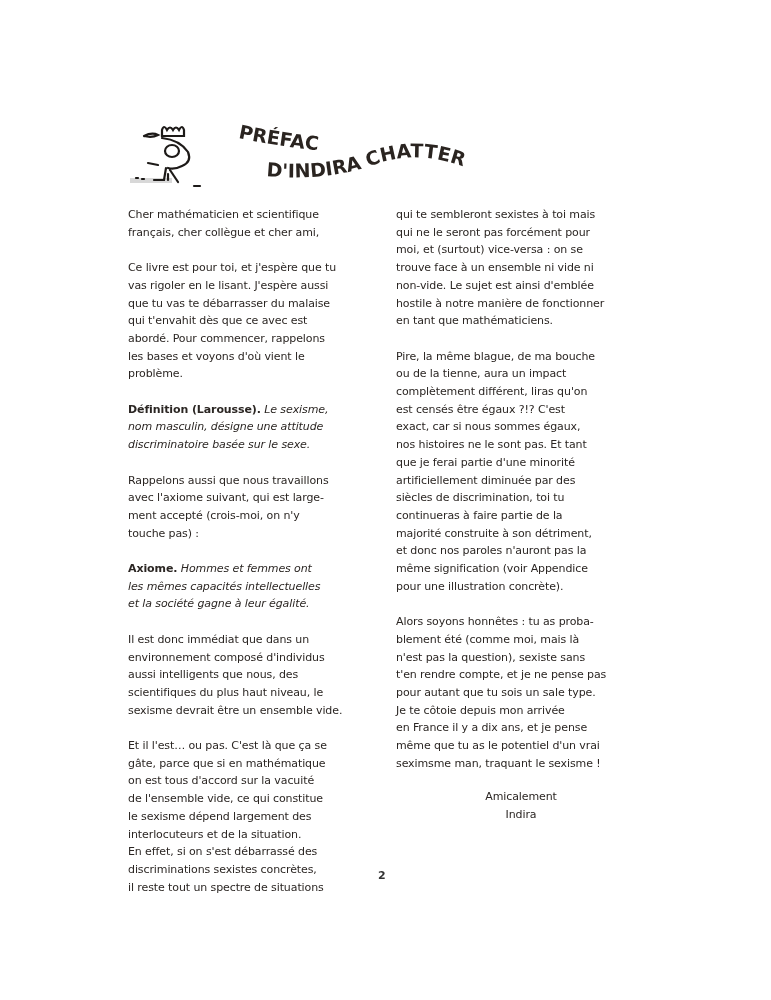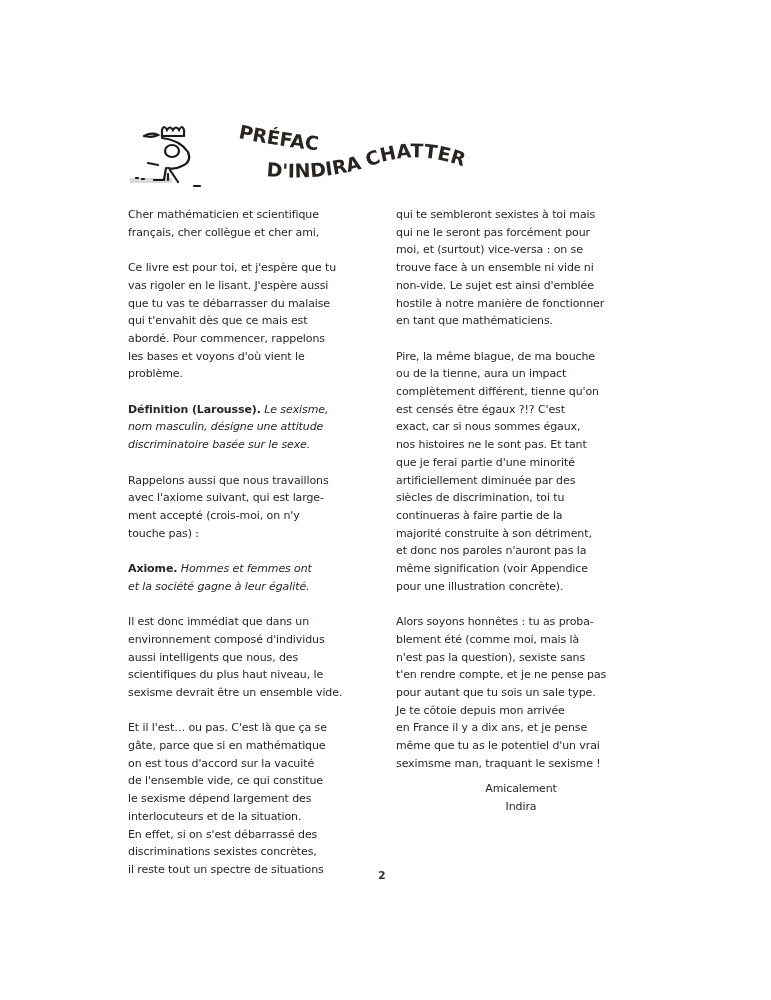--- a/index.html
+++ b/index.html
@@ -56,38 +56,39 @@
 
 <div class="col left">
   <div class="p">
     <span class="line">Cher mathématicien et scientifique</span>
     <span class="line">français, cher collègue et cher ami,</span>
   </div>
   <div class="p">
     <span class="line">Ce livre est pour toi, et j'espère que tu</span>
     <span class="line">vas rigoler en le lisant. J'espère aussi</span>
     <span class="line">que tu vas te débarrasser du malaise</span>
-    <span class="line">qui t'envahit dès que ce mais est</span>
+    <span class="line">qui t'envahit dès que ce avec est</span>
     <span class="line">abordé. Pour commencer, rappelons</span>
     <span class="line">les bases et voyons d'où vient le</span>
     <span class="line">problème.</span>
   </div>
   <div class="p">
     <span class="line"><span class="b">Définition (Larousse).</span><span class="i"> Le sexisme,</span></span>
     <span class="line i">nom masculin, désigne une attitude</span>
     <span class="line i">discriminatoire basée sur le sexe.</span>
   </div>
   <div class="p">
     <span class="line">Rappelons aussi que nous travaillons</span>
     <span class="line">avec l'axiome suivant, qui est large-</span>
     <span class="line">ment accepté (crois-moi, on n'y</span>
     <span class="line">touche pas) :</span>
   </div>
   <div class="p">
     <span class="line"><span class="b">Axiome.</span><span class="i"> Hommes et femmes ont</span></span>
+    <span class="line i">les mêmes capacités intellectuelles</span>
     <span class="line i">et la société gagne à leur égalité.</span>
   </div>
   <div class="p">
     <span class="line">Il est donc immédiat que dans un</span>
     <span class="line">environnement composé d'individus</span>
     <span class="line">aussi intelligents que nous, des</span>
     <span class="line">scientifiques du plus haut niveau, le</span>
     <span class="line">sexisme devrait être un ensemble vide.</span>
   </div>
   <div class="p">
@@ -109,34 +110,34 @@
     <span class="line">qui ne le seront pas forcément pour</span>
     <span class="line">moi, et (surtout) vice-versa : on se</span>
     <span class="line">trouve face à un ensemble ni vide ni</span>
     <span class="line">non-vide. Le sujet est ainsi d'emblée</span>
     <span class="line">hostile à notre manière de fonctionner</span>
     <span class="line">en tant que mathématiciens.</span>
   </div>
   <div class="p">
     <span class="line">Pire, la même blague, de ma bouche</span>
     <span class="line">ou de la tienne, aura un impact</span>
-    <span class="line">complètement différent, tienne qu'on</span>
+    <span class="line">complètement différent, liras qu'on</span>
     <span class="line">est censés être égaux ?!? C'est</span>
     <span class="line">exact, car si nous sommes égaux,</span>
     <span class="line">nos histoires ne le sont pas. Et tant</span>
     <span class="line">que je ferai partie d'une minorité</span>
     <span class="line">artificiellement diminuée par des</span>
     <span class="line">siècles de discrimination, toi tu</span>
     <span class="line">continueras à faire partie de la</span>
     <span class="line">majorité construite à son détriment,</span>
     <span class="line">et donc nos paroles n'auront pas la</span>
     <span class="line">même signification (voir Appendice</span>
     <span class="line">pour une illustration concrète).</span>
   </div>
-  <div class="p" style="margin-bottom:8px">
+  <div class="p" style="margin-bottom:16px">
     <span class="line">Alors soyons honnêtes : tu as proba-</span>
     <span class="line">blement été (comme moi, mais là</span>
     <span class="line">n'est pas la question), sexiste sans</span>
     <span class="line">t'en rendre compte, et je ne pense pas</span>
     <span class="line">pour autant que tu sois un sale type.</span>
     <span class="line">Je te côtoie depuis mon arrivée</span>
     <span class="line">en France il y a dix ans, et je pense</span>
     <span class="line">même que tu as le potentiel d'un vrai</span>
     <span class="line">seximsme man, traquant le sexisme !</span>
   </div>

